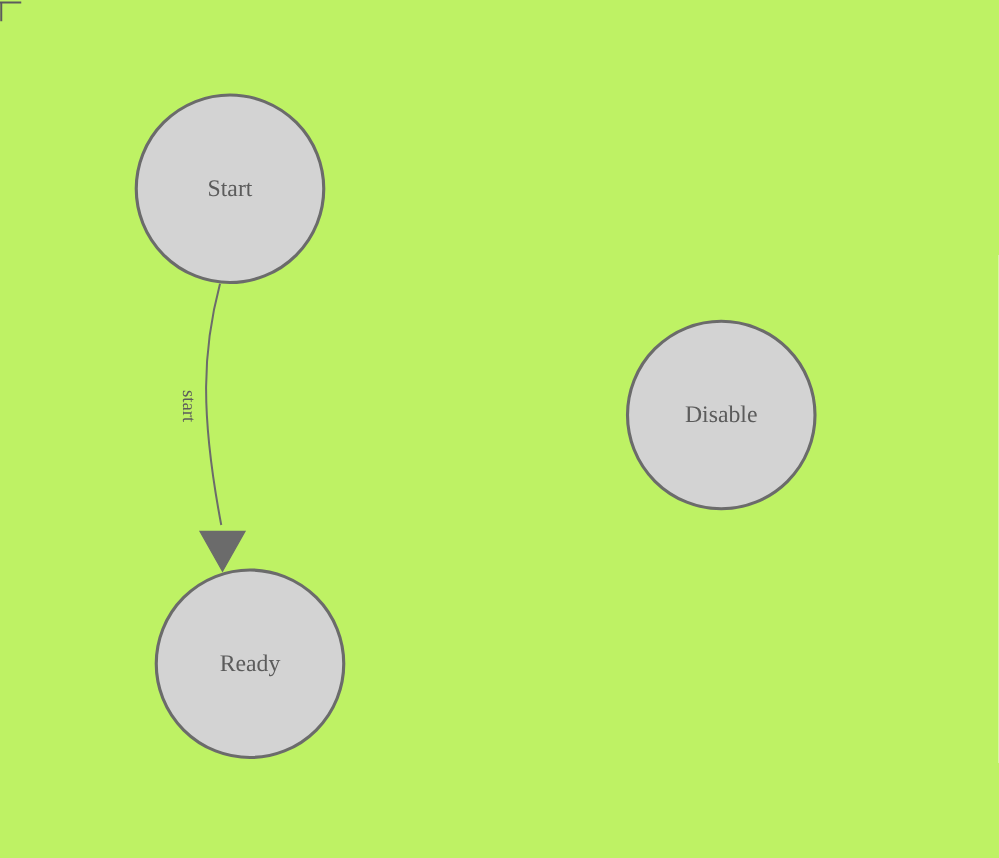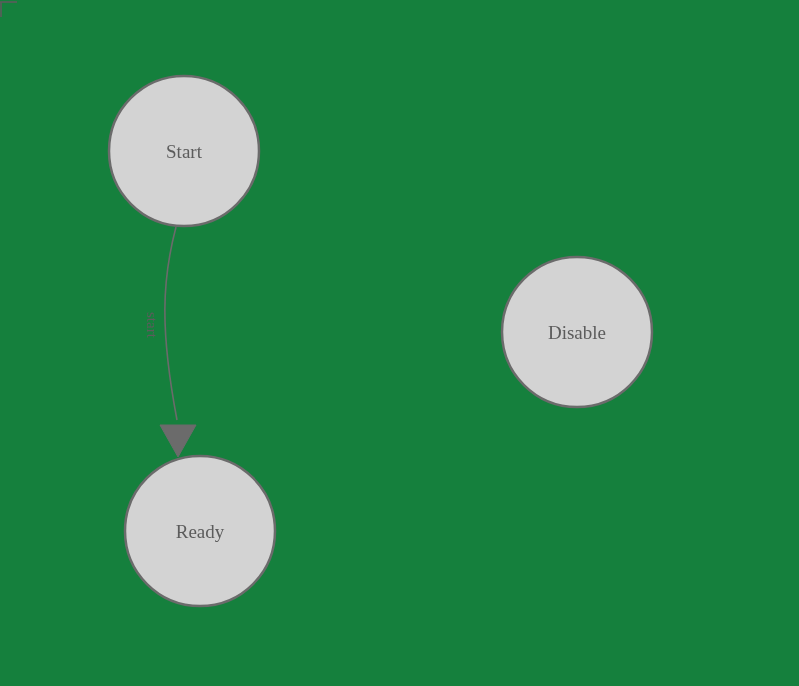--- a/index.html
+++ b/index.html
@@ -7,21 +7,21 @@
     padding: 0;
     background: #ffffff;
   }
   body {
     font-family: "Liberation Serif", "DejaVu Serif", serif;
   }
   #canvas {
     position: relative;
     width: 799px;
     height: 686px;
-    background: #15803d;
+    background: #bef264;
     overflow: hidden;
   }
   #diagram-svg {
     position: absolute;
     left: 0;
     top: 0;
     width: 799px;
     height: 686px;
   }
   .state-label {

